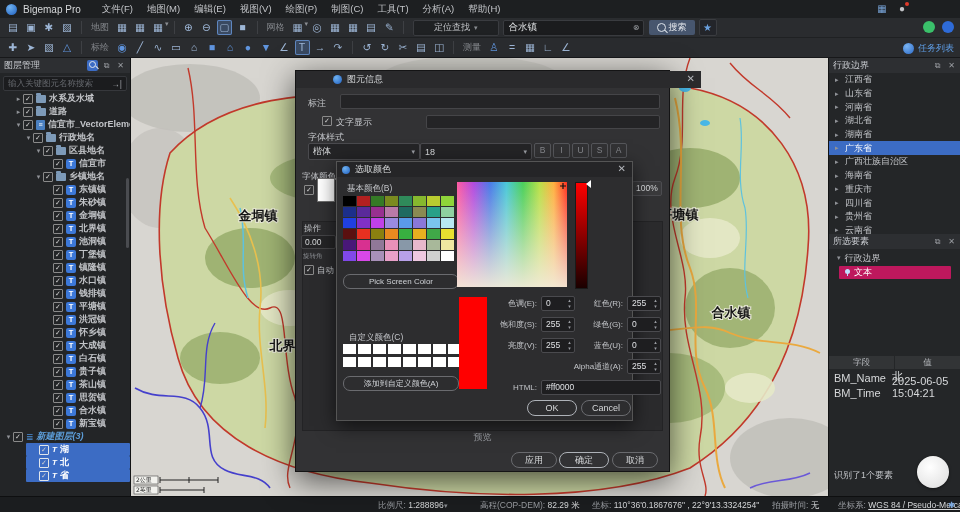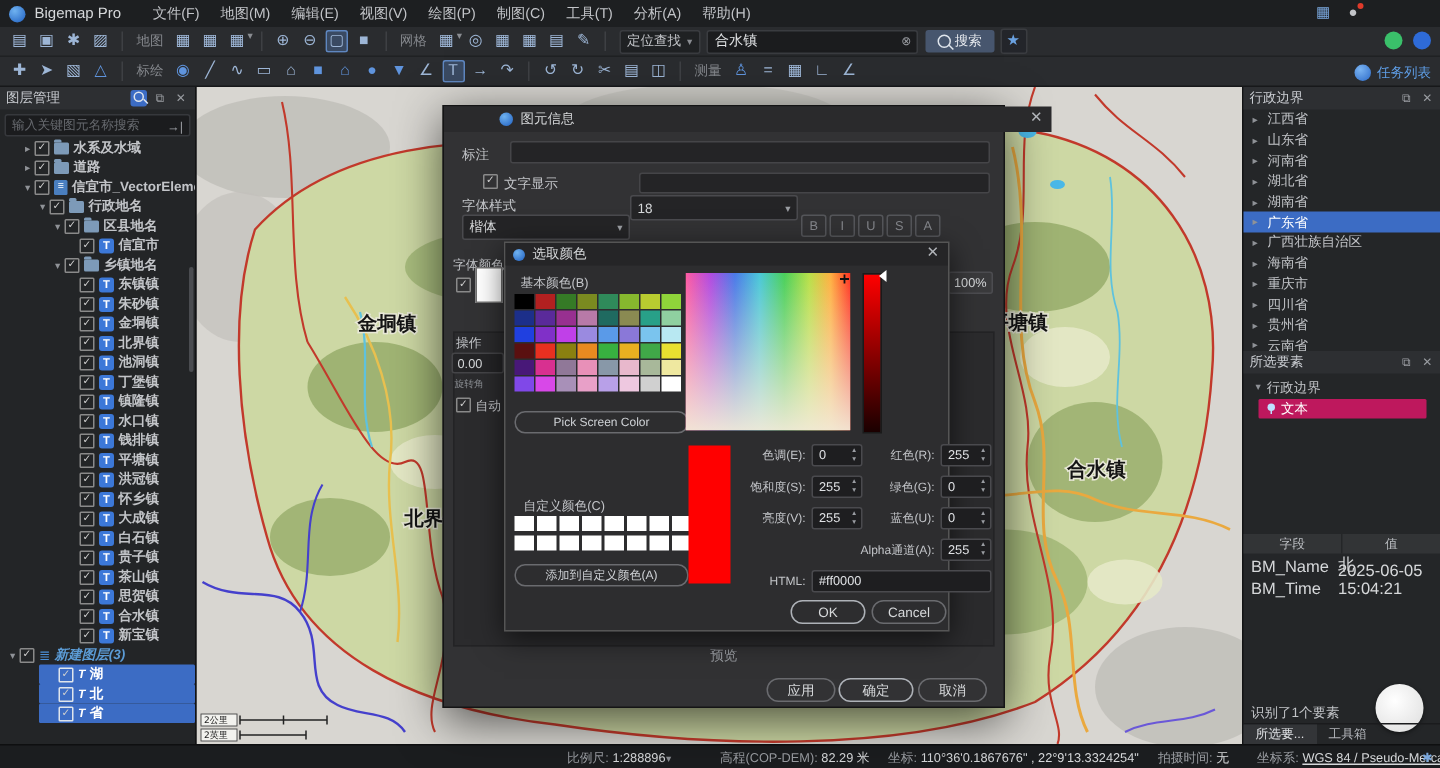--- a/index.html
+++ b/index.html
@@ -16,21 +16,21 @@
   .win-ic.bell::after{content:"";position:absolute;right:-1px;top:-1px;width:4px;height:4px;border-radius:50%;background:#e03a2a;}
   
   #toolbar1{position:absolute;left:0;top:18px;width:960px;height:20px;background:#2a2c2f;border-bottom:1px solid #1f2123;display:flex;align-items:center;padding-left:4px;box-sizing:border-box;}
   #toolbar2{position:absolute;left:0;top:38px;width:960px;height:20px;background:#2a2c2f;border-bottom:1px solid #17181a;display:flex;align-items:center;padding-left:4px;box-sizing:border-box;}
   .tbi{width:15px;height:15px;line-height:15px;text-align:center;color:#9db6d6;font-size:10.5px;border-radius:2px;margin:0 1.5px;cursor:default;}
   .tbi.blue{color:#5f94dd;}
   .tbi.act{background:#3a4a62;box-shadow:0 0 0 1px #5f87c0 inset;}
   .tbsep{width:1px;height:13px;background:#3e4044;margin:0 5px;}
   .tblabel{color:#84878c;font-size:9px;margin:0 4px;}
   .caret{color:#8a8d92;font-size:7px;margin-left:-2px;}
-  #locate-dd{display:flex;align-items:center;height:14px;background:#1f2123;border:1px solid #3a3c40;border-radius:2px;padding:0 4px;color:#c2c4c8;font-size:9px;margin:0 4px;}
+  #locate-dd{display:flex;align-items:center;height:14px;background:#1f2123;border:1px solid #3a3c40;border-radius:2px;padding:0 20px;color:#c2c4c8;font-size:9px;margin:0 4px;}
   #search-input{width:120px;height:14px;background:#1b1c1e;border:1px solid #3a3c40;border-radius:2px;color:#e0e2e4;font-size:9.5px;padding:0 14px 0 5px;outline:none;font-family:inherit;}
   #search-wrap{position:relative;display:flex;align-items:center;}
   #clear-x{position:absolute;right:4px;color:#9a9da2;font-size:8px;}
   #search-btn{display:flex;align-items:center;gap:3px;height:15px;background:#47566e;border-radius:2px;color:#e6e9ee;font-size:9px;padding:0 8px;margin-left:5px;}
   .mag{position:relative;width:7px;height:7px;border:1.4px solid #dfe5ec;border-radius:50%;display:inline-block;}
   .mag::after{content:"";position:absolute;width:4px;height:1.4px;background:#dfe5ec;transform:rotate(45deg);right:-3.5px;bottom:-1px;}
   #star-btn{width:16px;height:15px;background:#23252a;border:1px solid #3a3c40;border-radius:2px;color:#6aa1e0;text-align:center;line-height:15px;font-size:10px;margin-left:4px;}
   #tb1-right{position:absolute;right:6px;top:21px;display:flex;gap:7px;}
   .circ{width:12px;height:12px;border-radius:50%;}
   #task-right{position:absolute;right:6px;top:42px;display:flex;align-items:center;gap:4px;color:#5f9fe8;font-size:9px;}
@@ -610,45 +610,41 @@
             <div class="fv">北</div>
           </div>
           <div class="frow">
             <div class="fk">BM_Time</div>
             <div class="fv">2025-06-05 15:04:21</div>
           </div>
         </div>
     </div>
     <div id="result-text">识别了1个要素</div>
     <div id="white-circle"></div>
-    <div id="rp-tabs">
-        <div class="rtab active">所选要...</div>
-        <div class="rtab">工具箱</div>
-      </div>
   </div>
 
   <div id="dialog">
     <div id="dlg-title">
       <div class="logo"></div>
       <div class="t">图元信息</div>
       <div class="xbtn">✕</div>
     </div>
     <div class="dlab" style="left:12px;top:26px;">标注</div>
     <div class="dinput" style="left:44px;top:23px;width:318px;height:13px;"></div>
     <span class="cb" style="position:absolute;left:26px;top:45px;">✓</span>
     <div class="dlab" style="left:40px;top:45px;">文字显示</div>
     <div class="dinput" style="left:130px;top:44px;width:232px;height:12px;"></div>
     <div class="dlab" style="left:12px;top:60px;">字体样式</div>
     <div class="combo" style="left:12px;top:72px;width:102px;">
       <span>楷体</span>
         <span class="sp"></span>
         <span class="caret">▾</span>
     </div>
     <div class="subcap" style="left:12px;top:91px;width:102px;">字体</div>
-    <div class="combo" style="left:124px;top:59px;width:102px;">
+    <div class="combo" style="left:124px;top:72px;width:102px;">
       <span>18</span>
         <span class="sp"></span>
         <span class="caret">▾</span>
     </div>
     <div class="subcap" style="left:124px;top:91px;width:102px;">字号</div>
     <div id="style-btns">
         <div class="stb">B</div>
         <div class="stb">I</div>
         <div class="stb">U</div>
         <div class="stb">S</div>

